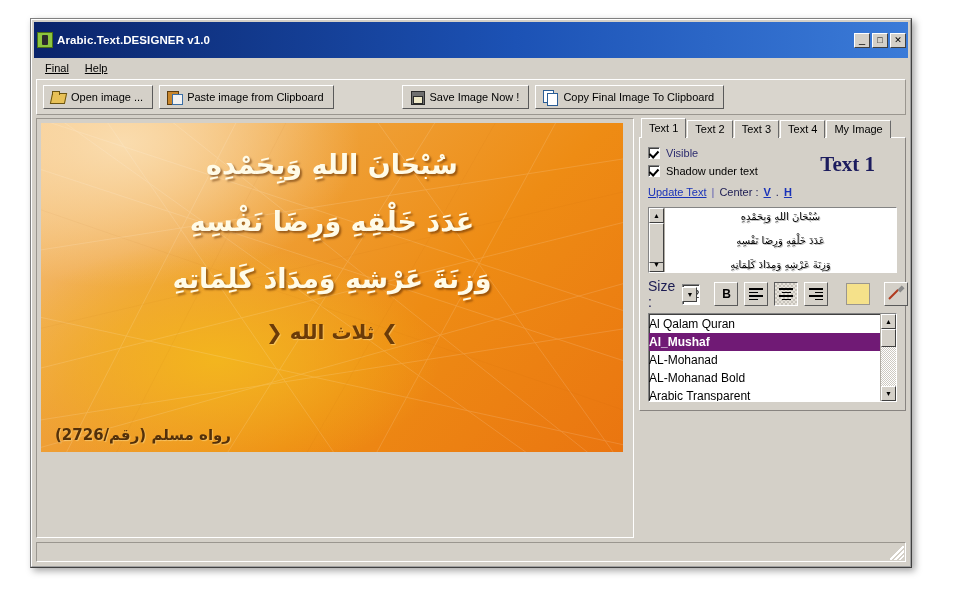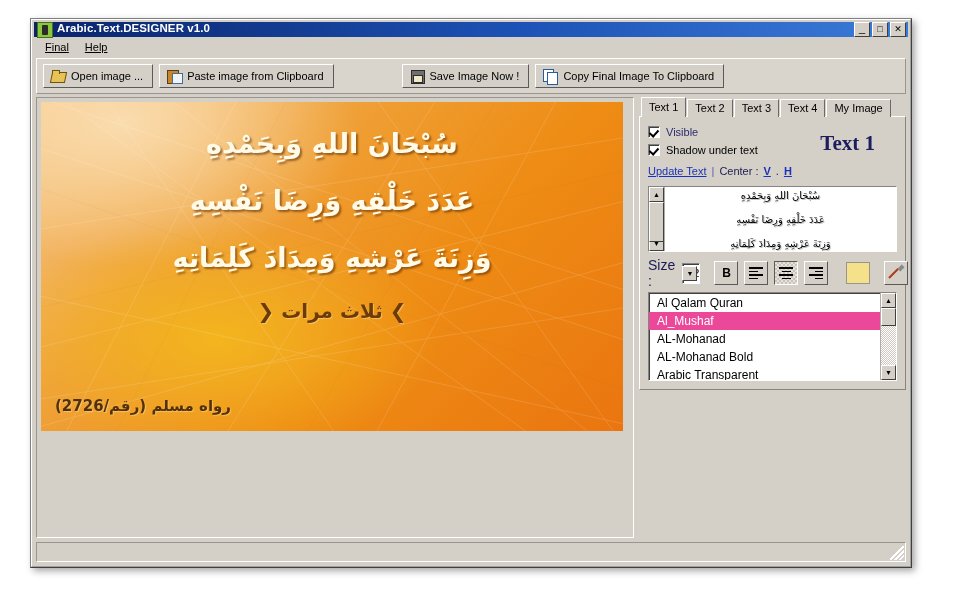--- a/index.html
+++ b/index.html
@@ -29,25 +29,25 @@
     border-right-color: #a0a0a0;
     border-bottom-color: #a0a0a0;
     height: 100%;
     display: flex;
     flex-direction: column;
     background: #d4d0c8;
   }
 
   
   .titlebar {
-    height: 15px;
+    height: 36px;
     margin: 2px 2px 0 2px;
     background: linear-gradient(to right, #0a246a 0%, #1c52b5 55%, #3b7bd8 100%);
     display: flex;
-    align-items: flex-start;
+    align-items: center;
     padding: 0 2px 0 3px;
     flex: 0 0 auto;
   }
   .title-icon {
     width: 16px; height: 16px;
     background: #8cc63e;
     border: 1px solid #4a7016;
     margin-right: 4px;
     position: relative;
     flex: 0 0 auto;
@@ -239,21 +239,21 @@
   .aline2 { margin-top: 30px; }
   .aline3 { margin-top: 30px; }
   .aline4 {
     margin-top: 30px;
     font-size: 20px;
     color: #6b3b08;
     text-shadow: 1px 1px 1px rgba(255,230,160,0.5);
   }
   .acredit {
     position: absolute;
-    left: 14px; bottom: 16px;
+    left: 14px; bottom: 8px;
     color: #53300a;
     font-family: "DejaVu Sans", sans-serif;
     font-weight: bold;
     font-size: 15px;
     direction: rtl;
     text-shadow: 1px 1px 1px rgba(255,235,170,0.45);
     white-space: nowrap;
   }
 
   
@@ -524,27 +524,27 @@
   }
   .fl-items {
     flex: 1 1 auto;
     display: flex; flex-direction: column;
     padding: 1px 0 0 0;
     overflow: hidden;
   }
   .fl-item {
     font-size: 12px;
     color: #000;
-    padding: 1px 8px;
+    padding: 1px 0;
     height: 18px;
     line-height: 16px;
     white-space: nowrap;
     cursor: default;
   }
-  .fl-item.sel { background: #ec4899; color: #ffffff; }
+  .fl-item.sel { background: #701a75; color: #ffffff; font-weight: bold; }
   .fl-scroll {
     width: 16px;
     background: #d4d0c8;
     display: flex; flex-direction: column;
     flex: 0 0 auto;
     border-left: 1px solid #b0aca4;
   }
   .fl-arrow {
     height: 15px;
     background: #d4d0c8;
@@ -664,21 +664,21 @@
             <path d="M-20 80 L620 300"></path>
                 <path d="M-20 210 L620 60"></path>
             <path d="M250 -10 L70 340"></path>
                 <path d="M460 -10 L260 340"></path>
           </g>
         </svg>
         <div class="art-text">
           <div class="aline aline1">سُبْحَانَ اللهِ وَبِحَمْدِهِ</div>
           <div class="aline aline2">عَدَدَ خَلْقِهِ وَرِضَا نَفْسِهِ</div>
           <div class="aline aline3">وَزِنَةَ عَرْشِهِ وَمِدَادَ كَلِمَاتِهِ</div>
-          <div class="aline aline4">❯ ثلاث مرات ❮</div>
+          <div class="aline aline4">❯ ثلاث الله ❮</div>
         </div>
         <div class="acredit">رواه مسلم (رقم/2726)</div>
       </div>
     </div>
 
     <div class="ctrl-panel">
 
       <div class="tabstrip">
         <div class="tab active"><span>Text 1</span></div>
         <div class="tab"><span>Text 2</span></div>

